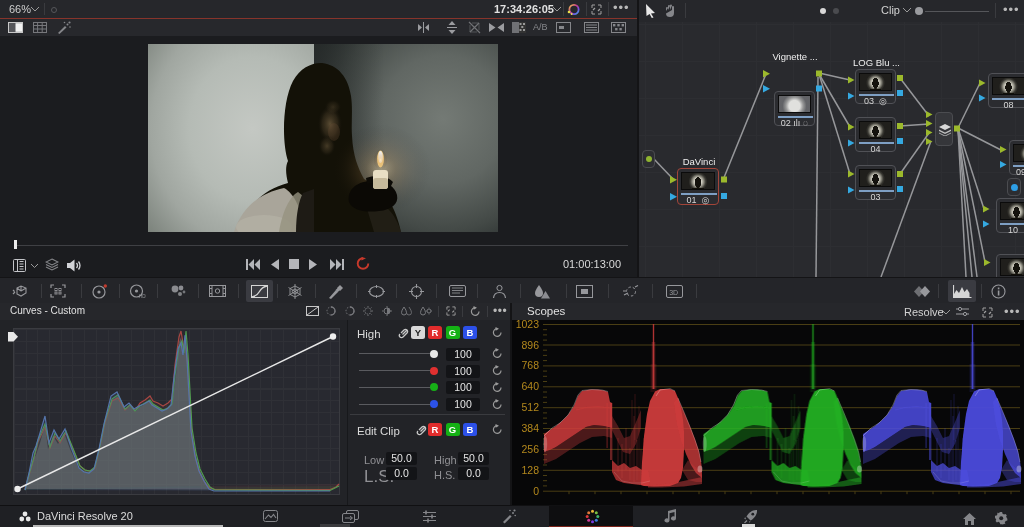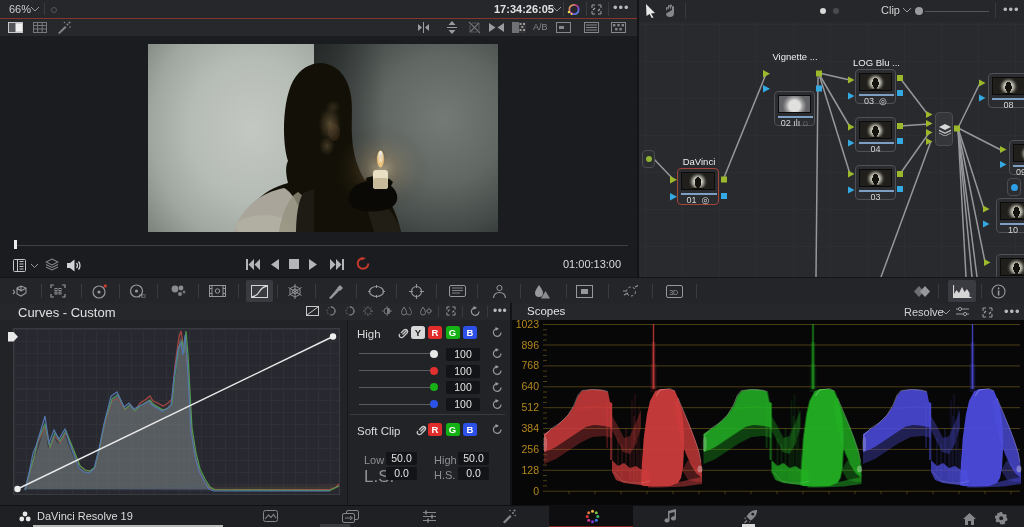--- a/index.html
+++ b/index.html
@@ -504,21 +504,21 @@
   <div class="sep" style="left:566px;top:6px;height:14px;"></div>
   <div class="sep" style="left:608px;top:6px;height:14px;"></div>
   <div class="sep" style="left:652px;top:6px;height:14px;"></div>
   <div class="sep" style="left:696px;top:6px;height:14px;"></div>
   <div class="sep" style="left:938px;top:6px;height:14px;"></div>
   <div class="sep" style="left:981px;top:6px;height:14px;"></div>
 </div>
 
 <div class="abs" style="left:0;top:303px;width:510px;height:202px;background:#222327;" id="curvespanel">
   <div class="abs hdr" style="left:0;top:0;width:510px;height:17px;background:#26272b;"></div>
-  <div class="abs txt" style="left:18px;top:2px;font-size:13px;color:#e0e0e0;">Curves - Custom</div>
+  <div class="abs txt" style="left:10px;top:2px;font-size:10px;color:#e0e0e0;">Curves - Custom</div>
 
   <svg class="abs" style="left:306px;top:3px" width="13" height="10" viewBox="0 0 13 10">
       <rect x="0.5" y="0.5" width="12" height="9" stroke="#c8c8c8" fill="none"></rect>
       <path d="M1 9 L12 1" stroke="#c8c8c8"></path>
     </svg>
   <svg class="abs" style="left:325px;top:3px" width="12" height="10" viewBox="0 0 12 10" stroke="#77787c" fill="none">
       <circle cx="6" cy="5" r="4" stroke-dasharray="1.5 1.5"></circle>
       <path d="M6 1 A4 4 0 0 1 6 9" stroke-width="1.4"></path>
     </svg>
   <svg class="abs" style="left:344px;top:3px" width="12" height="10" viewBox="0 0 12 10" stroke="#77787c" fill="none">
@@ -614,21 +614,21 @@
       <use href="#rst"></use>
     </svg>
   <div class="abs" style="left:359px;top:100.5px;width:78px;height:1px;background:#5a5b5f;"></div>
   <div class="abs" style="left:430px;top:97px;width:8px;height:8px;border-radius:50%;background:#2c52e8;"></div>
   <div class="abs vbox" style="left:446px;top:95px;">100</div>
   <svg class="abs rsticon" style="left:492px;top:95.5px">
       <use href="#rst"></use>
     </svg>
 
   <div class="abs" style="left:350px;top:111px;width:155px;height:1px;background:#3a3b3f;"></div>
-  <div class="abs txt" style="left:357px;top:122px;font-size:11.5px;color:#dadada;">Soft Clip</div>
+  <div class="abs txt" style="left:357px;top:122px;font-size:11.5px;color:#dadada;">Edit Clip</div>
   <svg class="abs" style="left:416px;top:122px" width="11" height="11" viewBox="0 0 11 11" stroke="#c8c8c8" fill="none" stroke-width="1.3">
       <path d="M4.5 6.5 L9 2 M3 5 L6 2 a2 2 0 0 1 3 3 L6 8 M8 6 L5 9 a2 2 0 0 1 -3 -3"></path>
     </svg>
   <div class="abs btnR" style="left:428px;top:120px;">R</div>
   <div class="abs btnG" style="left:445.5px;top:120px;">G</div>
   <div class="abs btnB" style="left:463px;top:120px;">B</div>
   <svg class="abs rsticon" style="left:492px;top:121px">
       <use href="#rst"></use>
     </svg>
 
@@ -727,21 +727,21 @@
   </svg>
   </div>
 </div>
 
 <div class="abs" style="left:0;top:505px;width:1024px;height:22px;background:#1f2024;border-top:1px solid #101012;" id="taskbar">
   <svg class="abs" style="left:19px;top:5px" width="12" height="11" viewBox="0 0 12 11" fill="#e8e8e8">
       <circle cx="6" cy="3" r="2.4"></circle>
       <circle cx="2.8" cy="8" r="2.4"></circle>
       <circle cx="9.2" cy="8" r="2.4"></circle>
     </svg>
-  <div class="abs txt" style="left:37px;top:4px;font-size:11px;color:#dcdcdc;">DaVinci Resolve 19</div>
+  <div class="abs txt" style="left:37px;top:4px;font-size:11px;color:#dcdcdc;">DaVinci Resolve 20</div>
   <div class="abs" style="left:33px;top:19px;width:190px;height:3px;background:#b8b8b8;"></div>
   <div class="abs" style="left:742px;top:18px;width:13px;height:4px;background:#d8d8d8;"></div>
   <div class="abs" style="left:320px;top:18px;width:30px;height:4px;background:#3b3b3e;"></div>
 
   <svg class="abs" style="left:263px;top:4px" width="15" height="12" viewBox="0 0 15 12" stroke="#85868a" fill="none">
       <rect x="0.5" y="0.5" width="14" height="11" rx="2"></rect>
       <path d="M2 9 L5.5 5 L8 7.5 L10.5 4.5 L13 8" stroke-width="1.1"></path>
     </svg>
   <svg class="abs" style="left:342px;top:4px" width="17" height="13" viewBox="0 0 17 13" stroke="#85868a" fill="none">
       <rect x="4.5" y="0.5" width="12" height="9" rx="1.5"></rect>

